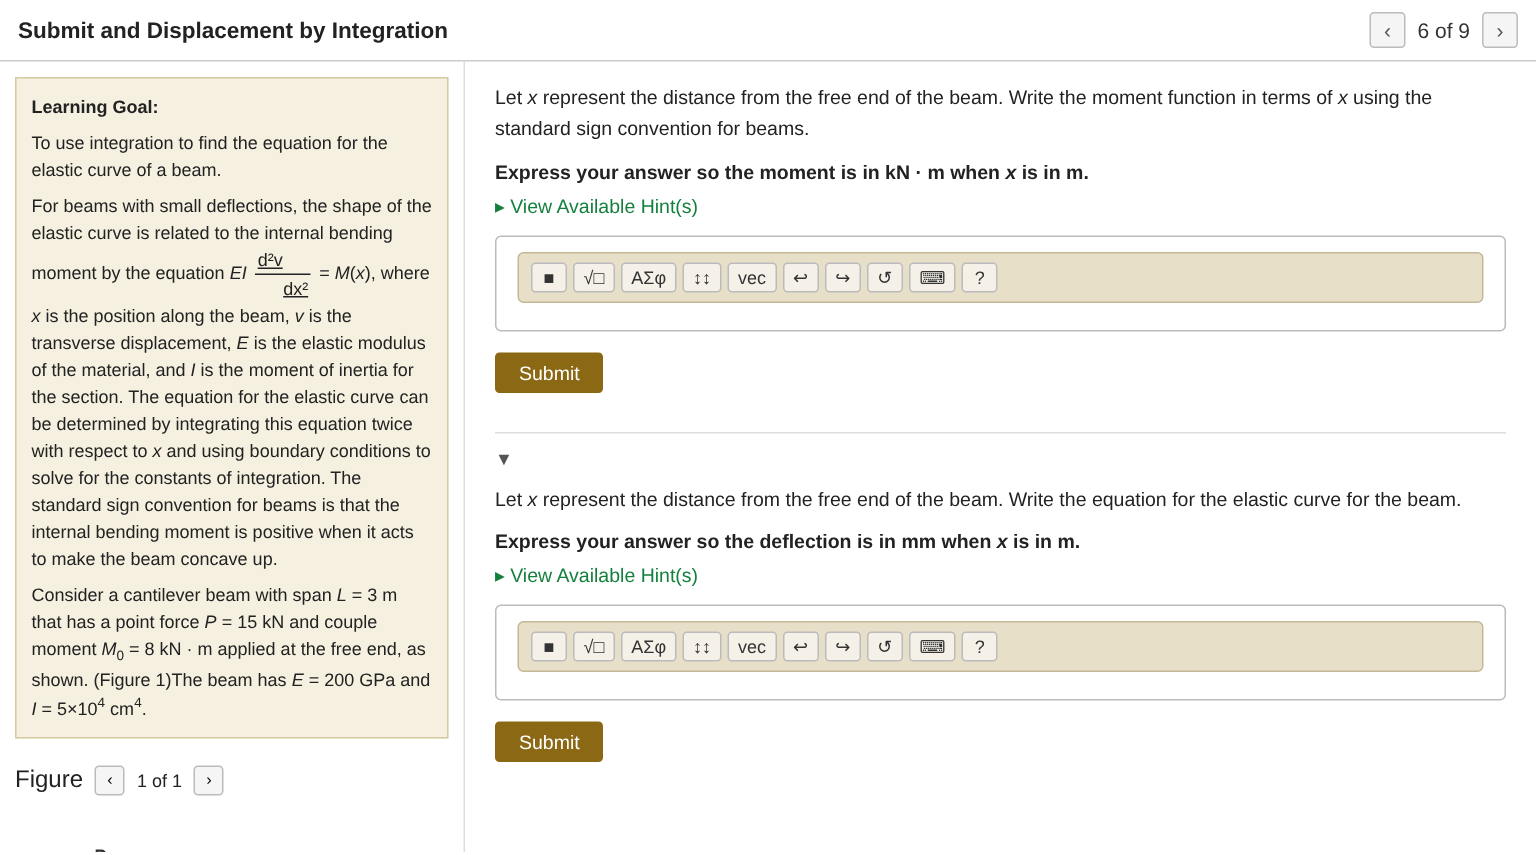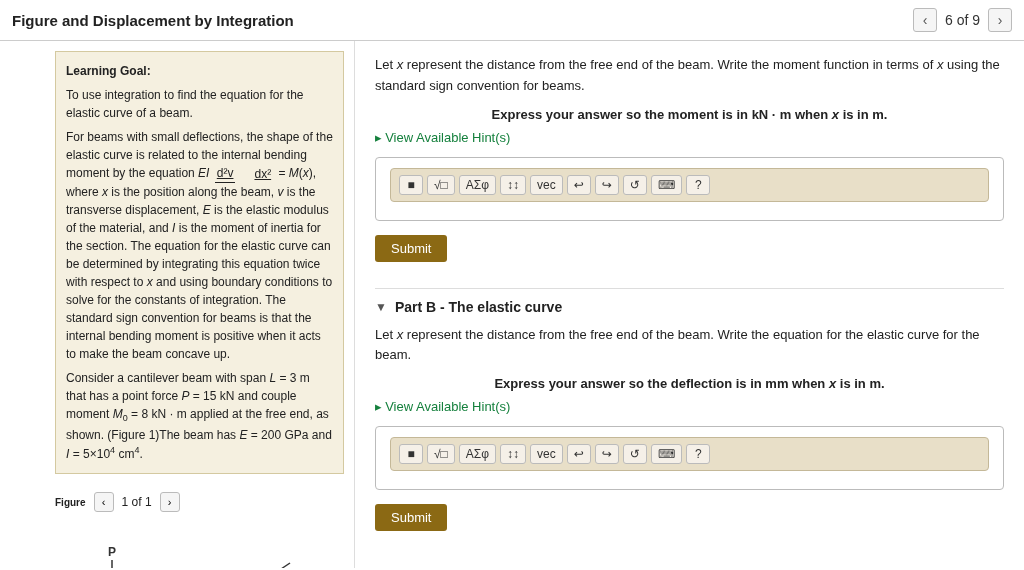--- a/index.html
+++ b/index.html
@@ -13,48 +13,48 @@
     .header-title { font-size: 15px; font-weight: bold; }
     .header-nav { display: flex; align-items: center; gap: 8px; }
     .nav-btn {
       width: 24px; height: 24px; border: 1px solid #bbb; background: #f5f5f5;
       border-radius: 3px; cursor: pointer; display: flex; align-items: center; justify-content: center;
       font-size: 14px; color: #555;
     }
     .nav-count { font-size: 14px; color: #333; }
 
     
-    .main { display: flex; height: calc(570px - 43px); padding-left: 45px; }
+    .main { display: flex; height: calc(570px - 43px); }
 
     
     .left-panel {
       width: 310px; min-width: 310px; border-right: 1px solid #ddd;
       overflow-y: auto; padding: 0;
     }
     .learning-goal-box {
       background: #f5f0e0; border: 1px solid #d4c9a0; margin: 10px; padding: 10px; font-size: 12px; line-height: 1.5;
     }
     .learning-goal-box .title { font-weight: bold; margin-bottom: 6px; }
     .figure-section { padding: 8px 10px; }
     .figure-header { display: flex; align-items: center; gap: 8px; margin-bottom: 6px; }
-    .figure-title { font-weight: bold; font-size: 10px; }
+    .figure-title { font-weight: normal; font-size: 16px; }
     .figure-nav-btn {
       width: 20px; height: 20px; border: 1px solid #bbb; background: #f5f5f5;
       border-radius: 3px; cursor: pointer; display: flex; align-items: center; justify-content: center; font-size: 11px;
     }
     .figure-count { font-size: 12px; }
 
     
     .beam-figure { width: 100%; display: flex; justify-content: center; padding: 0 10px 10px; }
 
     
     .right-panel { flex: 1; overflow-y: auto; padding: 14px 20px; }
 
     .problem-text { font-size: 13px; line-height: 1.6; margin-bottom: 10px; }
-    .bold-instruction { font-weight: bold; margin-bottom: 8px; font-size: 13px; text-align: center; }
+    .bold-instruction { font-weight: bold; margin-bottom: 8px; font-size: 13px; }
     .hint-link { color: #15803d; font-size: 13px; cursor: pointer; margin-bottom: 12px; display: block; }
 
     
     .math-toolbar {
       background: #e8dfc8; border: 1px solid #c4b898; border-radius: 4px;
       padding: 6px 8px; display: flex; align-items: center; gap: 4px; margin-bottom: 8px; flex-wrap: wrap;
     }
     .tb-btn {
       border: 1px solid #bbb; background: #f5f0e8; border-radius: 3px;
       padding: 2px 6px; font-size: 12px; cursor: pointer; color: #333; min-width: 24px; text-align: center;
@@ -75,33 +75,33 @@
 
     .divider { border: none; border-top: 1px solid #ddd; margin: 10px 0; }
 
     .part-header { display: flex; align-items: center; gap: 8px; margin-bottom: 10px; }
     .part-arrow { font-size: 12px; color: #555; cursor: pointer; }
     .part-title { font-size: 14px; font-weight: bold; }
 
     
     sup { font-size: 0.75em; vertical-align: super; }
     sub { font-size: 0.75em; vertical-align: sub; }
-    .frac { display: inline-flex; flex-direction: row; align-items: center; vertical-align: middle; font-size: 12px; margin: 0 2px; text-decoration: underline; }
+    .frac { display: inline-flex; flex-direction: column; vertical-align: middle; font-size: 12px; margin: 0 2px; text-decoration: underline; }
     .frac .num { border-bottom: 1px solid #222; padding: 0 2px; }
     .frac .den { padding: 0 2px; margin-left: 17px; }
 
     .answer-box {
       border: 1px solid #bbb; border-radius: 4px; padding: 10px 14px; margin-bottom: 14px; background: #fff;
     }
   </style>
 </head>
 <body>
 
 <div class="header">
-  <span class="header-title">Figure and Displacement by Integration</span>
+  <span class="header-title">Submit and Displacement by Integration</span>
   <div class="header-nav">
     <button class="nav-btn">‹</button>
     <span class="nav-count">6 of 9</span>
     <button class="nav-btn">›</button>
   </div>
 </div>
 
 <div class="main">
 
   <div class="left-panel">
@@ -188,21 +188,20 @@
         </div>
       </div>
       <button class="submit-btn">Submit</button>
     </div>
 
     <hr class="divider">
 
     <div>
       <div class="part-header">
         <span class="part-arrow">▼</span>
-        <span class="part-title"><strong>Part B</strong> - The elastic curve</span>
       </div>
       <p class="problem-text">Let <em>x</em> represent the distance from the free end of the beam. Write the equation for the elastic curve for the beam.</p>
       <p class="bold-instruction">Express your answer so the deflection is in mm when <em>x</em> is in m.</p>
       <a class="hint-link">▸ View Available Hint(s)</a>
 
       <div class="answer-box">
         <div class="math-toolbar">
           <button class="tb-btn">■</button>
           <button class="tb-btn">√□</button>
           <button class="tb-btn">ΑΣφ</button>

